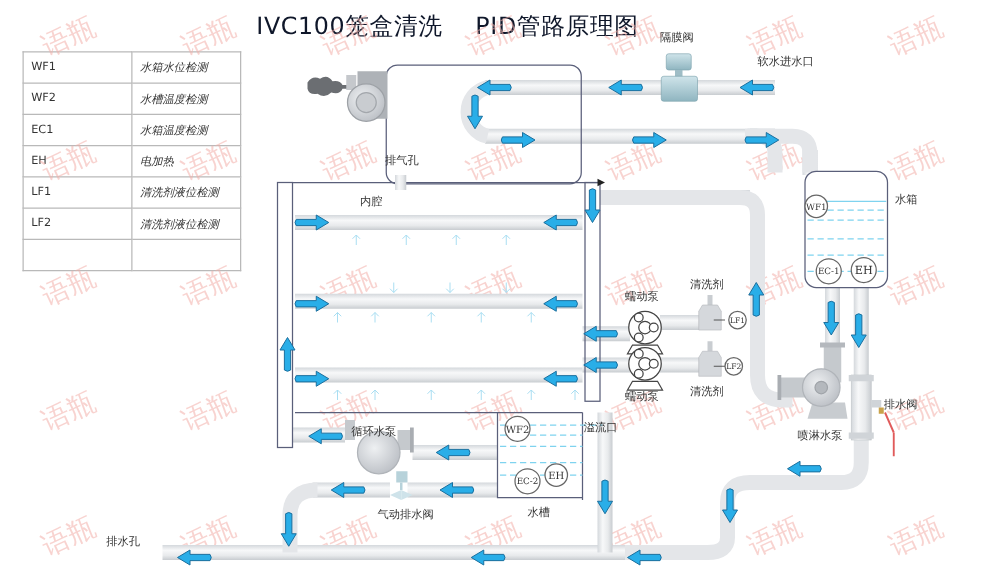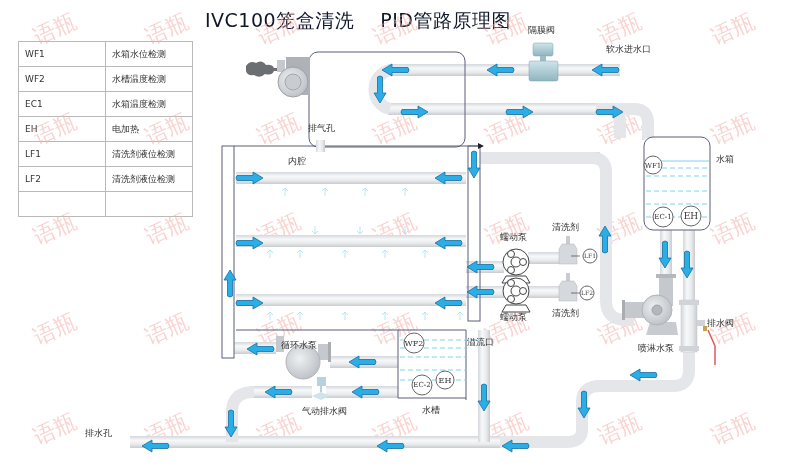--- a/index.html
+++ b/index.html
@@ -1,21 +1,21 @@
 <!DOCTYPE html>
 <html><head>
 <meta charset="utf-8">
 <style>
   html, body { margin:0; padding:0; background:#ffffff; }
   body { width:800px; height:466px; position:relative; overflow:hidden; font-family:"DejaVu Sans", sans-serif; }
   #title { position:absolute; left:205px; top:8px; font-size:19px; color:#0f172a; letter-spacing:0.5px; white-space:pre; font-family:"DejaVu Sans", sans-serif; }
   #legend { position:absolute; left:18px; top:41px; border-collapse:collapse; font-size:9px; color:#333; }
   #legend td { border:1px solid #b9b9b9; height:24px; padding:0 6px; }
   #legend td.code { width:74px; }
-  #legend td.desc { width:74px; }
+  #legend td.desc { width:74px;font-style:italic; }
   svg#diagram { position:absolute; left:0; top:0; }
   .lbl { font-size:9px; fill:#333; font-family:"DejaVu Sans", sans-serif; }
   .wm { font-size:22px; fill:#f3b0aa; opacity:0.55; font-family:"DejaVu Sans", sans-serif; }
   .sens { font-size:7px; fill:#333; font-family:"DejaVu Serif", serif; }
 </style>
 </head>
 <body>
 
 <div id="title">IVC100笼盒清洗    PID管路原理图</div>
 

